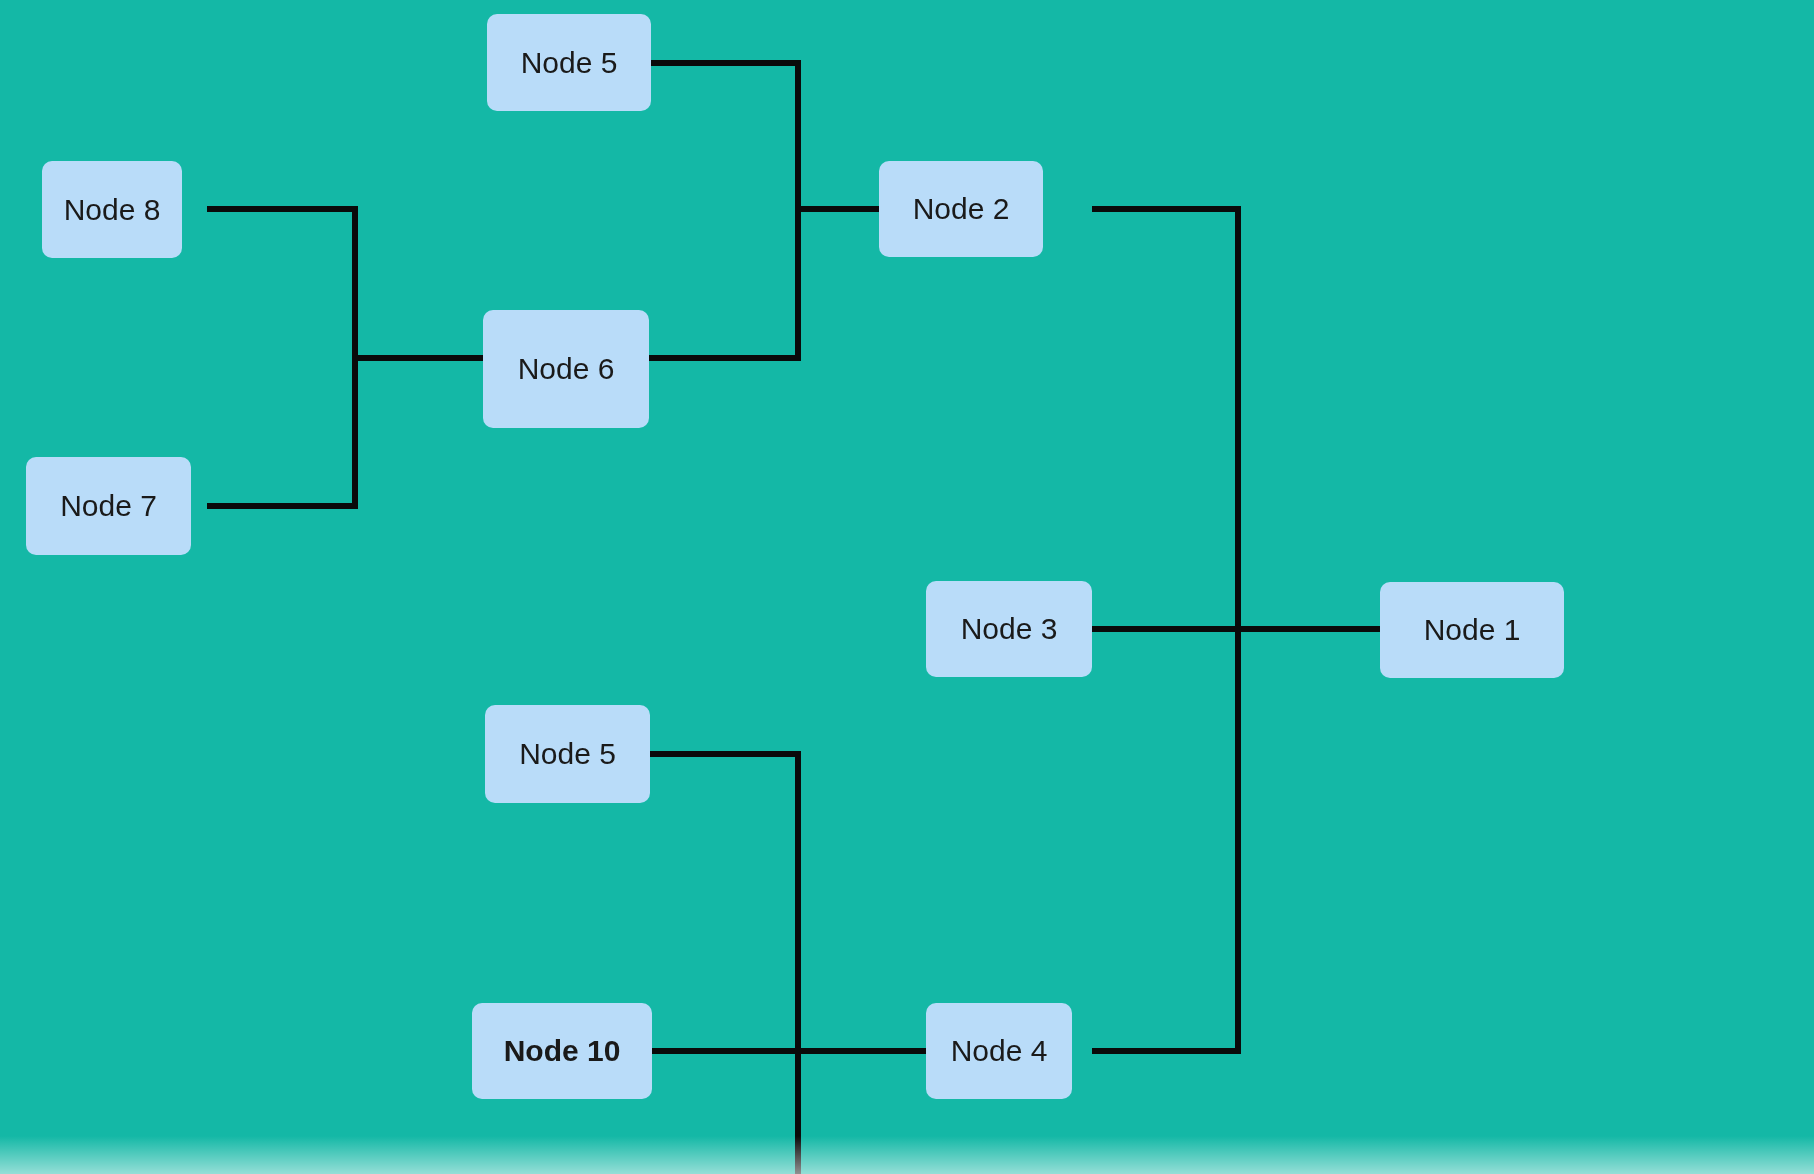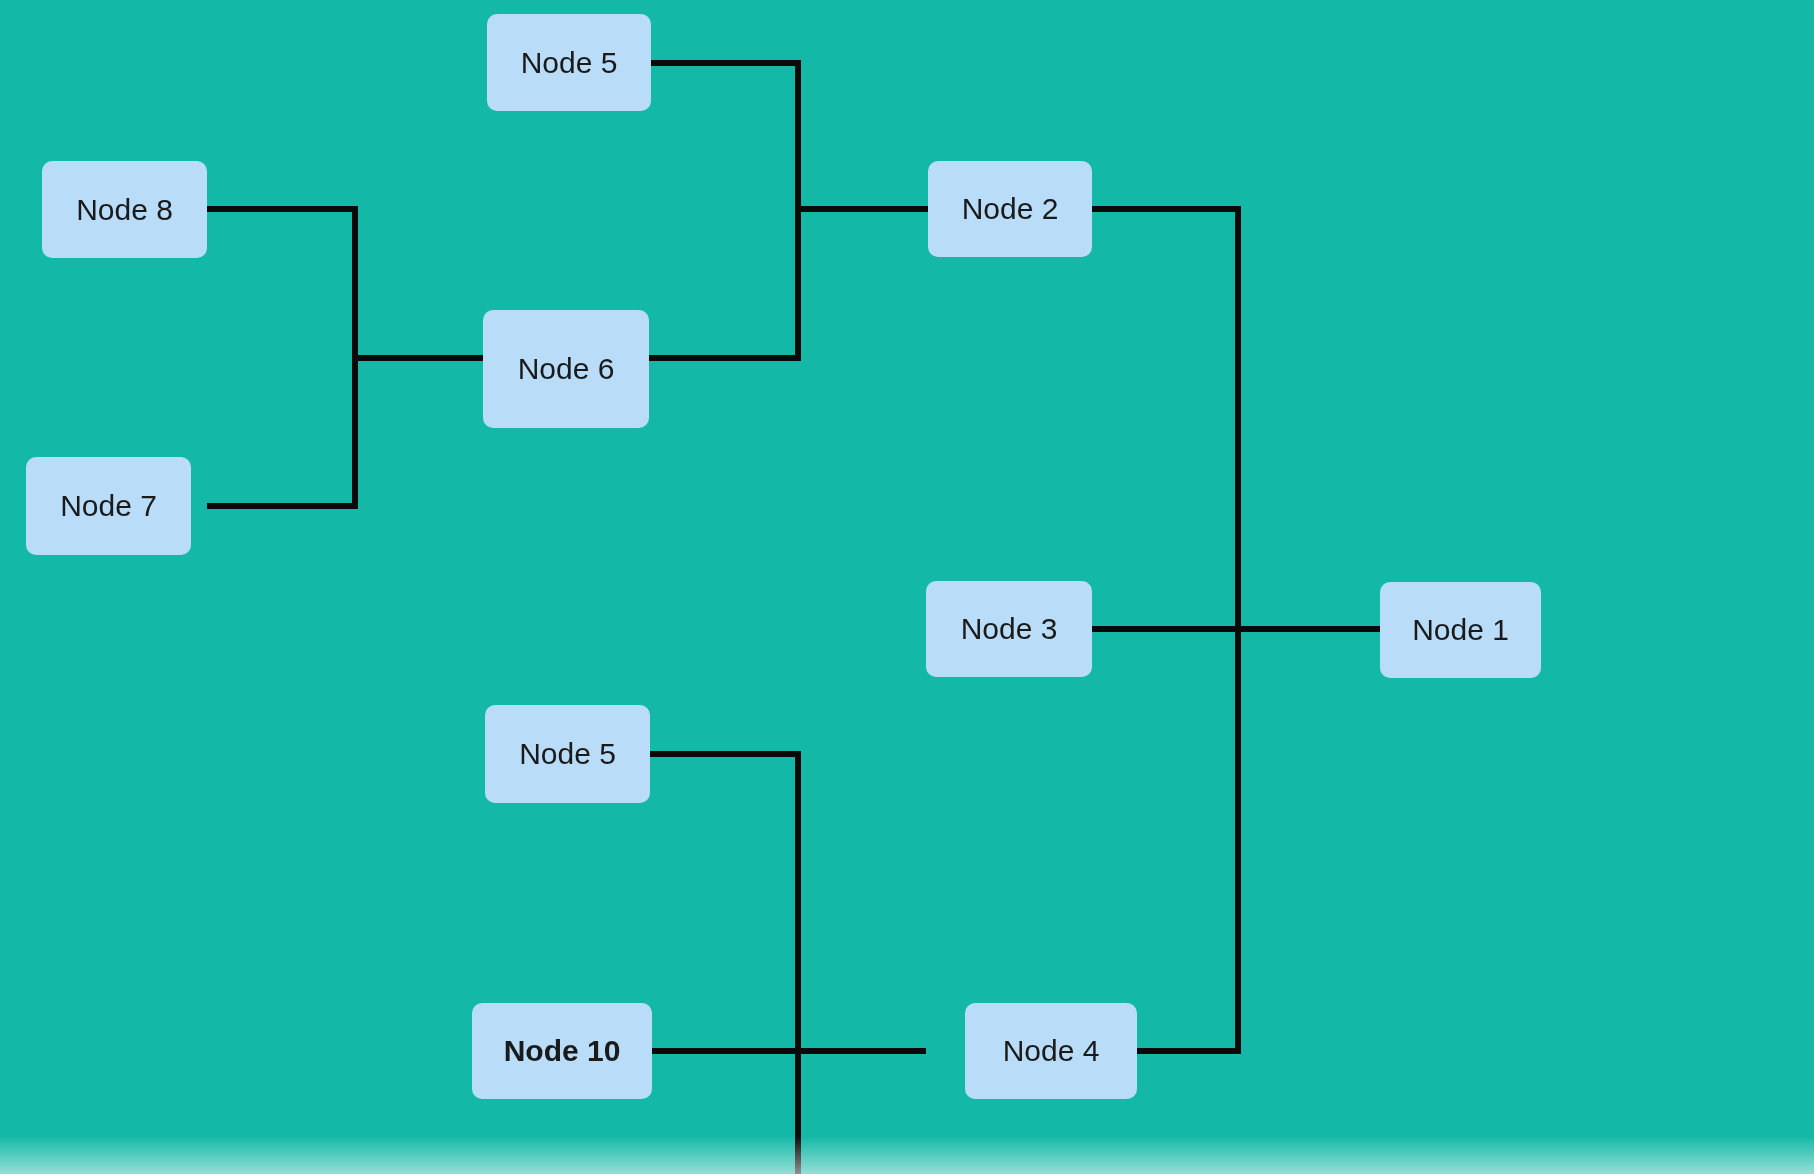--- a/index.html
+++ b/index.html
@@ -64,42 +64,42 @@
       <div class="edge-seg" style="background: rgb(10, 10, 10); left: 1092px; top: 1048px; width: 149px; height: 6px;"></div>
       <div class="edge-seg" style="background: rgb(10, 10, 10); left: 1092px; top: 626px; width: 288px; height: 6px;"></div>
       <div class="edge-seg" style="background: rgb(10, 10, 10); left: 650px; top: 751px; width: 151px; height: 6px;"></div>
       <div class="edge-seg" style="background: rgb(10, 10, 10); left: 795px; top: 751px; width: 6px; height: 432px;"></div>
       <div class="edge-seg" style="background: rgb(10, 10, 10); left: 652px; top: 1048px; width: 274px; height: 6px;"></div>
     </div>
   <div>
       <div class="graph-node" style="left: 487px; top: 14px; width: 164px; height: 97px; background: rgb(185, 220, 249); color: rgb(26, 26, 26);">
         <span>Node 5</span>
       </div>
-      <div class="graph-node" style="left: 42px; top: 161px; width: 165px; height: 97px; background: rgb(185, 220, 249); color: rgb(26, 26, 26);">
+      <div class="graph-node" style="left: 42px; top: 161px; width: 140px; height: 97px; background: rgb(185, 220, 249); color: rgb(26, 26, 26);">
         <span>Node 8</span>
       </div>
-      <div class="graph-node" style="left: 928px; top: 161px; width: 164px; height: 96px; background: rgb(185, 220, 249); color: rgb(26, 26, 26);">
+      <div class="graph-node" style="left: 879px; top: 161px; width: 164px; height: 96px; background: rgb(185, 220, 249); color: rgb(26, 26, 26);">
         <span>Node 2</span>
       </div>
       <div class="graph-node" style="left: 483px; top: 310px; width: 166px; height: 118px; background: rgb(185, 220, 249); color: rgb(26, 26, 26);">
         <span>Node 6</span>
       </div>
       <div class="graph-node" style="left: 26px; top: 457px; width: 165px; height: 98px; background: rgb(185, 220, 249); color: rgb(26, 26, 26);">
         <span>Node 7</span>
       </div>
       <div class="graph-node" style="left: 926px; top: 581px; width: 166px; height: 96px; background: rgb(185, 220, 249); color: rgb(26, 26, 26);">
         <span>Node 3</span>
       </div>
-      <div class="graph-node" style="left: 1380px; top: 582px; width: 161px; height: 96px; background: rgb(185, 220, 249); color: rgb(26, 26, 26);">
+      <div class="graph-node" style="left: 1380px; top: 582px; width: 184px; height: 96px; background: rgb(185, 220, 249); color: rgb(26, 26, 26);">
         <span>Node 1</span>
       </div>
       <div class="graph-node" style="left: 485px; top: 705px; width: 165px; height: 98px; background: rgb(185, 220, 249); color: rgb(26, 26, 26);">
         <span>Node 5</span>
       </div>
       <div class="graph-node" style="left: 472px; top: 1003px; width: 180px; height: 96px; background: rgb(185, 220, 249); color: rgb(26, 26, 26); font-weight: bold;">
         <span>Node 10</span>
       </div>
-      <div class="graph-node" style="left: 926px; top: 1003px; width: 172px; height: 96px; background: rgb(185, 220, 249); color: rgb(26, 26, 26); margin-left: 39px;">
+      <div class="graph-node" style="left: 926px; top: 1003px; width: 146px; height: 96px; background: rgb(185, 220, 249); color: rgb(26, 26, 26);">
         <span>Node 4</span>
       </div>
     </div>
   <div class="bottom-fade"></div>
 </div>
 
 </body></html>

